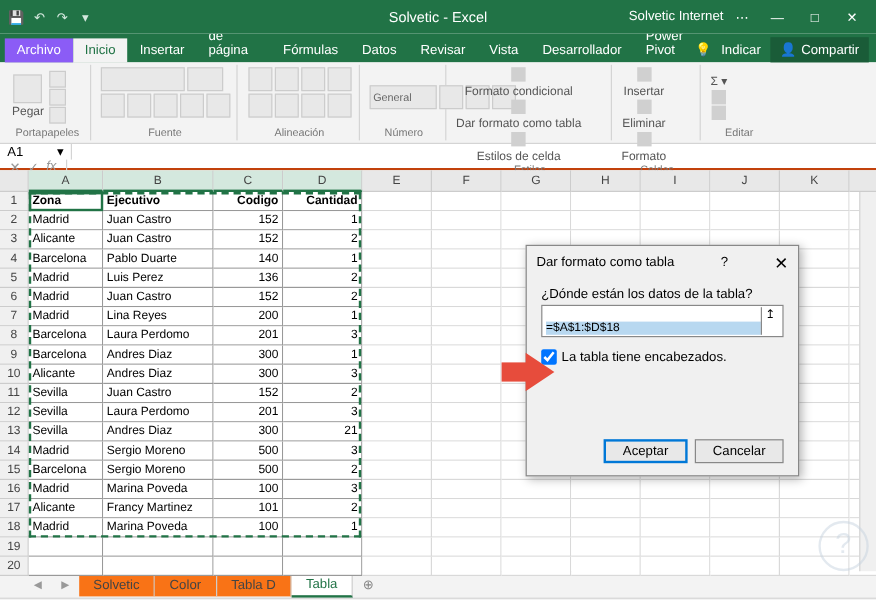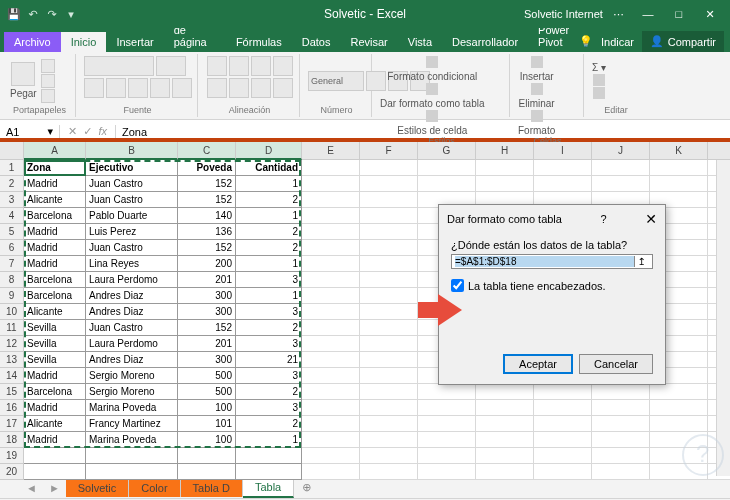--- a/index.html
+++ b/index.html
@@ -24,21 +24,21 @@
 .ribbon .group-label { font-size: 9px; color: #777; text-align: center; }
 .ribbon .group-content { flex: 1; display: flex; align-items: center; gap: 4px; font-size: 10px; color: #666; }
 .ribbon .icon-btn { width: 20px; height: 20px; background: #e8e8e8; border: 1px solid #ccc; display: inline-block; }
 .ribbon .big-btn { display: flex; flex-direction: column; align-items: center; gap: 2px; color: #555; }
 .ribbon .big-btn .ico { width: 24px; height: 24px; background: #e8e8e8; border: 1px solid #ccc; }
 .ribbon .mini-row { display: flex; gap: 2px; }
 .ribbon .stack { display: flex; flex-direction: column; gap: 1px; font-size: 10px; color: #555; }
 .ribbon .stack-item { display: flex; align-items: center; gap: 3px; white-space: nowrap; flex-direction: column; }
 .ribbon .stack-item .ico-s { width: 12px; height: 12px; background: #d0d0d0; }
 
-.namebox-bar { height: 22px; background: #fff; border-bottom: 4px solid #c2410c; display: flex; align-items: flex-end; }
+.namebox-bar { height: 22px; background: #fff; border-bottom: 2px solid #c2410c; display: flex; align-items: flex-start; flex-direction: column; }
 .namebox { width: 60px; border-right: 1px solid #d4d4d4; padding: 0 6px; font-size: 11px; display: flex; align-items: center; justify-content: space-between; }
 .fx-btns { display: flex; gap: 6px; padding: 0 8px; color: #999; border-right: 1px solid #d4d4d4; }
 .formula-bar { flex: 1; padding: 0 6px; font-size: 11px; }
 
 .sheet-area { display: flex; height: 334px; position: relative; }
 .col-headers { display: flex; height: 18px; background: #f0f0f0; }
 .row-header { width: 24px; background: #f0f0f0; border-right: 1px solid #ccc; border-bottom: 1px solid #ccc; text-align: center; font-size: 10px; line-height: 16px; color: #444; }
 .corner { width: 24px; height: 18px; background: #e8e8e8; border-right: 1px solid #ccc; border-bottom: 1px solid #ccc; }
 .col-header { height: 18px; border-right: 1px solid #ccc; border-bottom: 1px solid #ccc; text-align: center; font-size: 10px; line-height: 18px; background: #e8e8e8; color: #444; }
 .col-header.sel { background: #d4e8de; border-bottom: 2px solid #217346; }
@@ -61,21 +61,21 @@
 .sheet-tab.active { background: #fff; border-bottom: 2px solid #217346; color: #217346; }
 .add-sheet { padding: 0 8px; color: #888; }
 
 .statusbar { height: 20px; background: #f3f3f3; border-top: 1px solid #d4d4d4; display: flex; align-items: center; padding: 0 8px; font-size: 10px; color: #555; }
 
 .dialog { position: absolute; left: 438px; top: 204px; width: 228px; background: #f0f0f0; border: 1px solid #888; box-shadow: 2px 2px 8px rgba(0,0,0,0.3); font-size: 11px; }
 .dialog .dlg-title { padding: 6px 8px; display: flex; justify-content: space-between; align-items: center; }
 .dialog .dlg-title .close { font-size: 14px; }
 .dialog .dlg-body { padding: 6px 12px 10px; }
 .dialog .range-input { width: 100%; border: 1px solid #888; padding: 1px 3px; background: #fff; font-size: 10px; margin-top: 3px; display: flex; }
-.dialog .range-input input { border: none; flex: 1; font-size: 10px; outline: none; background: #b8d8f0; }
+.dialog .range-input input { border: none; flex: 1; font-size: 10px; outline: none; background: #b8d8f0; margin-top: 12px; }
 .dialog .range-input .picker { border-left: 1px solid #888; padding: 0 3px; }
 .dialog .chk-row { margin-top: 10px; display: flex; align-items: center; gap: 4px; }
 .dialog .btns { display: flex; justify-content: flex-end; gap: 6px; margin-top: 14px; }
 .dialog .btns button { padding: 2px 14px; font-size: 11px; border: 1px solid #888; background: #e8e8e8; margin-top: 48px; }
 .dialog .btns button.primary { border: 2px solid #0078d7; }
 
 .arrow { position: absolute; left: 438px; top: 294px; }
 .arrow-shape { width: 0; height: 0; border-top: 16px solid transparent; border-bottom: 16px solid transparent; border-left: 24px solid #e74c3c; position: relative; }
 .arrow-shape::before { content: ''; position: absolute; left: -44px; top: -8px; width: 22px; height: 16px; background: #e74c3c; }
 
@@ -271,21 +271,21 @@
       <div class="col-header col-rest">I</div>
       <div class="col-header col-rest">J</div>
       <div class="col-header col-rest">K</div>
       <div class="col-header col-rest">L</div>
     </div>
     <div class="grid" id="grid">
         <div class="row datarow header-row">
           <div class="row-header">1</div>
           <div class="cell dc col-A">Zona</div>
           <div class="cell dc col-B">Ejecutivo</div>
-          <div class="cell dc col-C num">Poveda</div>
+          <div class="cell dc col-C num">Codigo</div>
           <div class="cell dc col-D num">Cantidad</div>
           <div class="cell col-rest"></div>
           <div class="cell col-rest"></div>
           <div class="cell col-rest"></div>
           <div class="cell col-rest"></div>
           <div class="cell col-rest"></div>
           <div class="cell col-rest"></div>
           <div class="cell col-rest"></div>
           <div class="cell col-rest"></div>
         </div>

